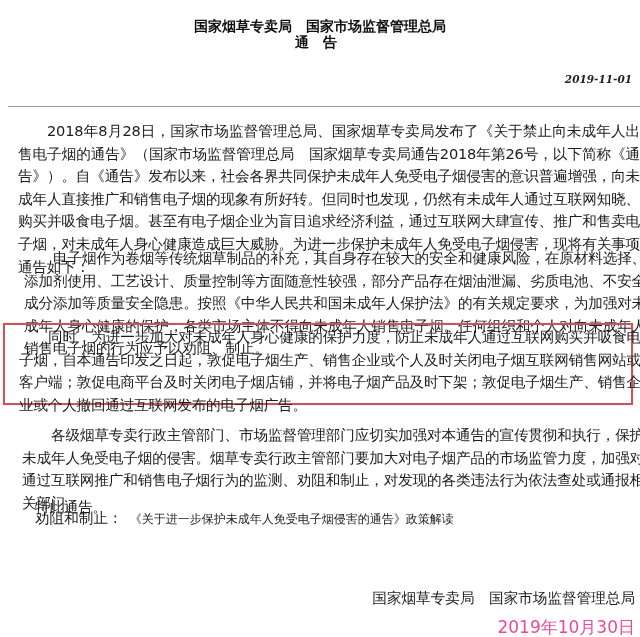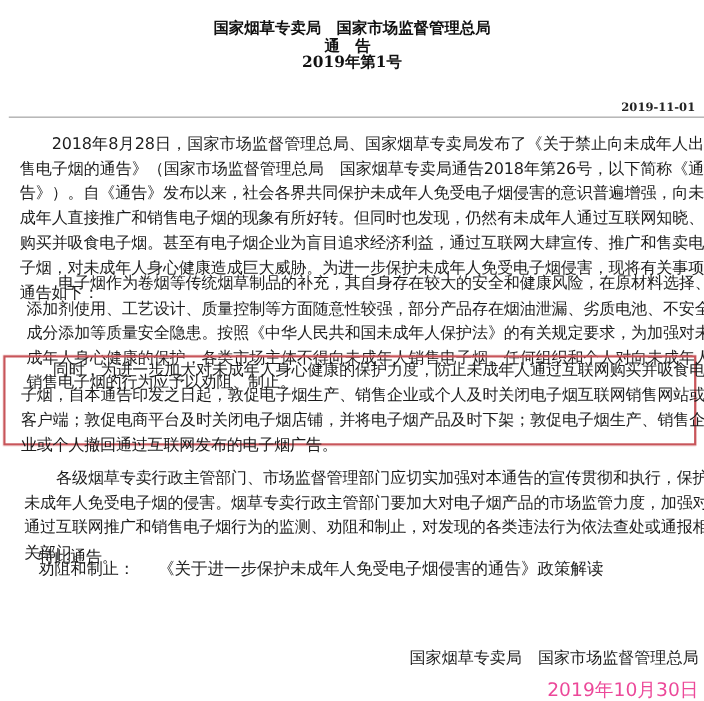--- a/index.html
+++ b/index.html
@@ -24,26 +24,27 @@
     font-family: "DejaVu Serif", "Liberation Serif", serif;
     font-weight: bold;
     font-size: 14px;
     line-height: 15.5px;
     color: #111;
   }
   .title-block div { white-space: nowrap; }
   .title-notice { letter-spacing: 14px; padding-left: 6px; }
   .pub-date {
     position: absolute;
-    top: 92px;
+    top: 73px;
     right: 8px;
     font-family: "DejaVu Serif", "Liberation Serif", serif;
     font-weight: bold;
     font-size: 10.5px;
     color: #222;
+    font-style: italic;
   }
   .separator {
     position: absolute;
     top: 106px;
     left: 8px;
     width: 632px;
     height: 1px;
     background: #9a9a9a;
   }
   .para {
@@ -76,24 +77,24 @@
     top: 507px;
     left: 35px;
     white-space: nowrap;
     color: #1c1c1c;
   }
   .related-label {
     font-size: 14.6px;
     line-height: 22px;
   }
   .related-link {
-    font-size: 15px;
+    font-size: 12px;
     color: #222;
     text-decoration: none;
-    margin-left: 16px;
+    margin-left: 2px;
   }
   .sign-org {
     position: absolute;
     top: 589px;
     right: 5px;
     font-size: 14.6px;
     white-space: nowrap;
     color: #1c1c1c;
     word-spacing: 8px;
   }
@@ -105,21 +106,20 @@
     white-space: nowrap;
     color: #ec4899;
   }
 </style>
 </head>
 <body>
 
 <div class="title-block">
   <div>国家烟草专卖局　国家市场监督管理总局</div>
   <div class="title-notice">通告</div>
-  <div>2019年第1号</div>
 </div>
 
 <div class="pub-date">2019-11-01</div>
 
 <div class="separator"></div>
 
 <p class="para p1" style="margin:12px">2018年8月28日，国家市场监督管理总局、国家烟草专卖局发布了《关于禁止向未成年人出售电子烟的通告》（国家市场监督管理总局　国家烟草专卖局通告2018年第26号，以下简称《通告》）。自《通告》发布以来，社会各界共同保护未成年人免受电子烟侵害的意识普遍增强，向未成年人直接推广和销售电子烟的现象有所好转。但同时也发现，仍然有未成年人通过互联网知晓、购买并吸食电子烟。甚至有电子烟企业为盲目追求经济利益，通过互联网大肆宣传、推广和售卖电子烟，对未成年人身心健康造成巨大威胁。为进一步保护未成年人免受电子烟侵害，现将有关事项通告如下：</p>
 
 <p class="para p2" style="margin:18px">电子烟作为卷烟等传统烟草制品的补充，其自身存在较大的安全和健康风险，在原材料选择、添加剂使用、工艺设计、质量控制等方面随意性较强，部分产品存在烟油泄漏、劣质电池、不安全成分添加等质量安全隐患。按照《中华人民共和国未成年人保护法》的有关规定要求，为加强对未成年人身心健康的保护，各类市场主体不得向未成年人销售电子烟。任何组织和个人对向未成年人销售电子烟的行为应予以劝阻、制止。</p>
 

